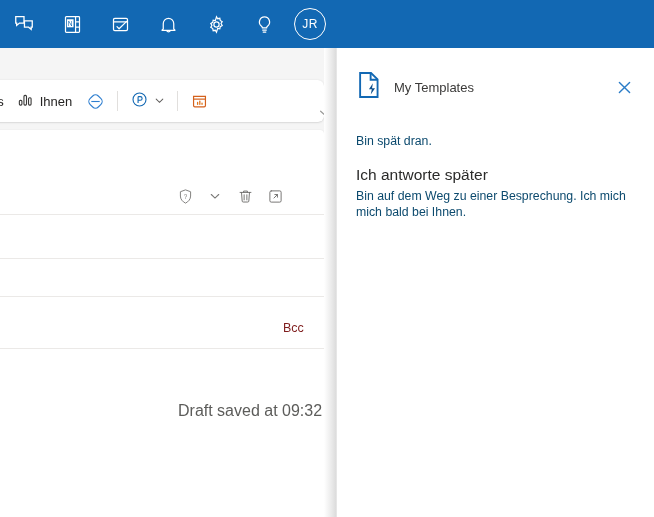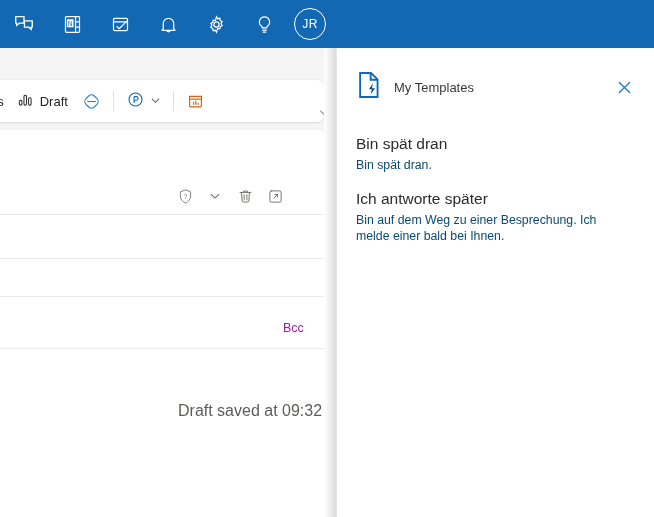--- a/index.html
+++ b/index.html
@@ -126,21 +126,21 @@
   .hline {
     position: absolute;
     left: 12px;
     height: 1px;
     background: #ebe9e7;
   }
   .bcc {
     position: absolute;
     left: 295px; top: 191px;
     font-size: 12.5px;
-    color: #a21caf;
+    color: #7f1d1d;
     cursor: pointer;
   }
   .draftsaved {
     position: absolute;
     left: 190px; top: 272px;
     font-size: 16px;
     color: #5c5c5a;
     white-space: nowrap;
   }
 
@@ -278,21 +278,21 @@
       </div>
 
       <div class="rb-item">
         <span>
           <svg width="17" height="15" viewBox="0 0 20 16" fill="none" stroke="#3b3a39" stroke-width="1.3">
             <rect x="1.6" y="9" width="3" height="5.6" rx="1.2"></rect>
             <rect x="7" y="3.2" width="3" height="11.4" rx="1.2"></rect>
             <rect x="12.4" y="6" width="3" height="8.6" rx="1.2"></rect>
           </svg>
         </span>
-        <span>Draft</span>
+        <span>Ihnen</span>
       </div>
 
       <div class="rb-item">
         <svg width="19" height="19" viewBox="0 0 24 24" fill="none" stroke="#2f7fd0" stroke-width="1.4">
           <rect x="4.6" y="4.6" width="14.8" height="14.8" rx="5" transform="rotate(45 12 12)"></rect>
           <path d="M6.7 12h10.6"></path>
         </svg>
       </div>
 
       <div class="rb-sep"></div>
@@ -396,27 +396,26 @@
       <div class="panel-close">
         <svg width="17" height="17" viewBox="0 0 18 18" fill="none" stroke="#2a7cc7" stroke-width="1.5" stroke-linecap="round">
           <path d="M3.6 3.6l10.8 10.8M14.4 3.6L3.6 14.4"></path>
         </svg>
       </div>
     </div>
 
     <div class="tpl-list">
 
       <div class="tpl">
-        <div class="tpl-name">Bin spät dran</div>
         <div class="tpl-body">Bin spät dran.</div>
       </div>
 
       <div class="tpl">
         <div class="tpl-name">Ich antworte später</div>
-        <div class="tpl-body">Bin auf dem Weg zu einer Besprechung. Ich melde einer bald bei Ihnen.</div>
+        <div class="tpl-body">Bin auf dem Weg zu einer Besprechung. Ich mich mich bald bei Ihnen.</div>
       </div>
 
 
     </div>
 
   </div>
 
 </div>
 
 </body></html>

